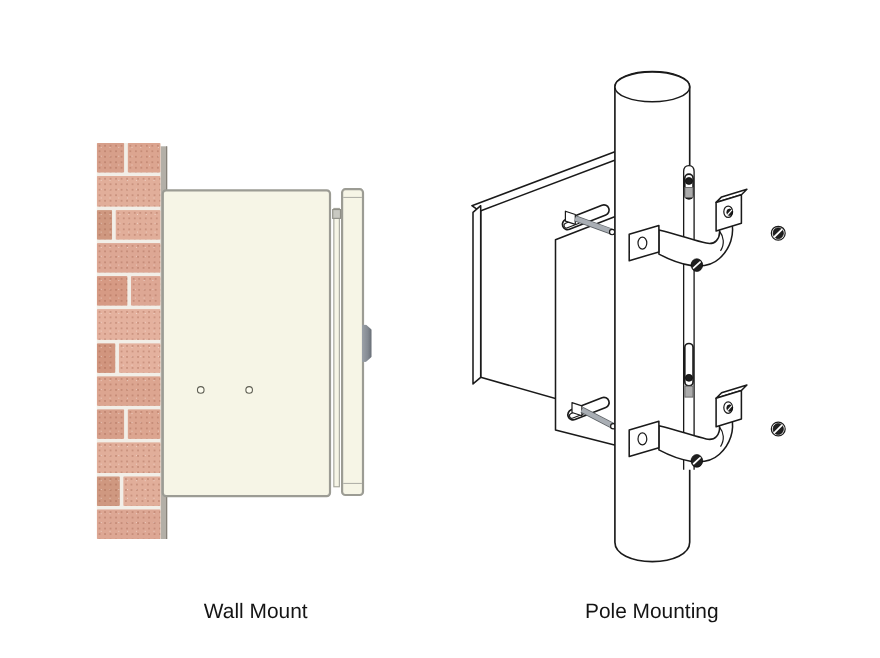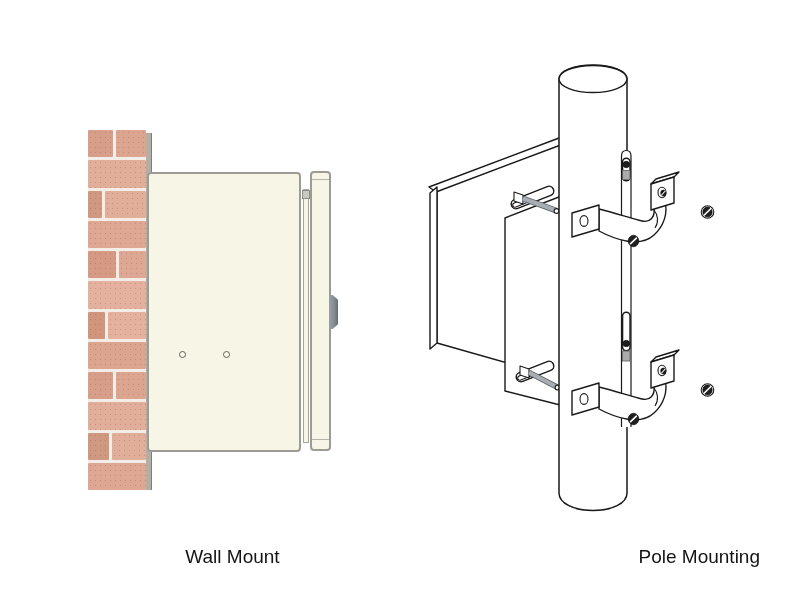--- a/index.html
+++ b/index.html
@@ -26,21 +26,21 @@
               border-radius:4px;}
   .panel-door::before,.panel-door::after{content:"";position:absolute;left:0;right:0;border-top:1.5px solid #b2b2aa;}
   .panel-door::before{top:6px;}
   .panel-door::after{bottom:9px;}
   .latch{left:329px;top:295px;width:9px;height:34px;z-index:4;
          background:linear-gradient(to right,#9ba1a8 0%,#848a92 60%,#666c74 100%);
          clip-path:polygon(0 0,40% 0,100% 14%,100% 86%,40% 100%,0 100%);}
   .screwhole{width:7px;height:7px;border-radius:50%;border:1.8px solid #5f5f54;background:#fdfcef;z-index:5;}
   .caption{top:546px;font-size:19px;color:#141414;text-align:center;z-index:6;}
   .caption-wall{left:90px;width:285px;}
-  .caption-pole{left:425px;width:335px;text-align:right;}
+  .caption-pole{left:425px;width:335px;}
 
   
   .polefig{left:400px;top:50px;width:360px;height:490px;z-index:2;}
   .ln{fill:#fff;stroke:var(--line_art);stroke-width:1.4;stroke-linejoin:round;}
   .thin{stroke-width:1.1;}
   .nf{fill:none;}
   .sO{stroke:var(--line_art);stroke-width:11;stroke-linecap:round;}
   .sI{stroke:#fff;stroke-width:8;stroke-linecap:round;}
   .sOs{stroke:var(--line_art);stroke-width:5.5;stroke-linecap:round;}
   .sIs{stroke:#fff;stroke-width:3.5;stroke-linecap:round;}

